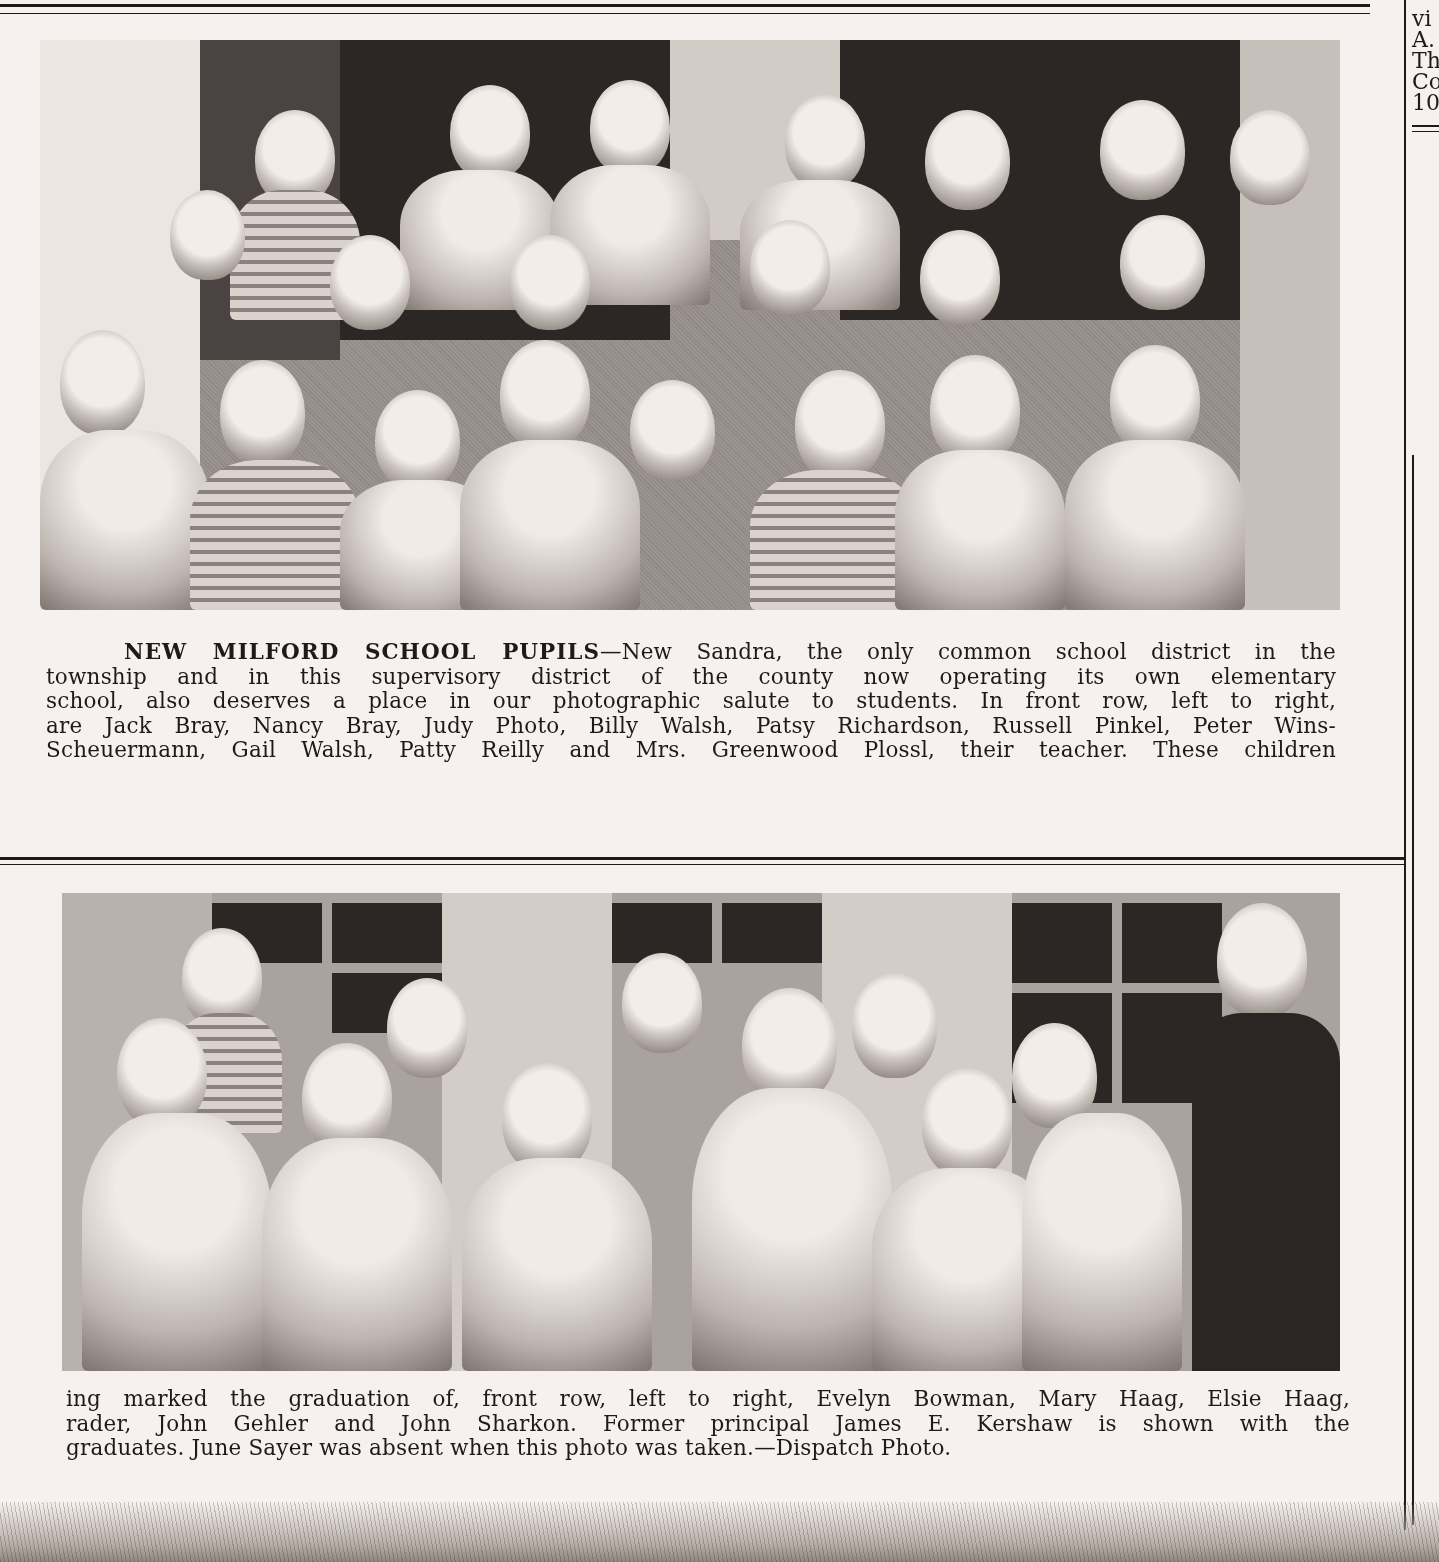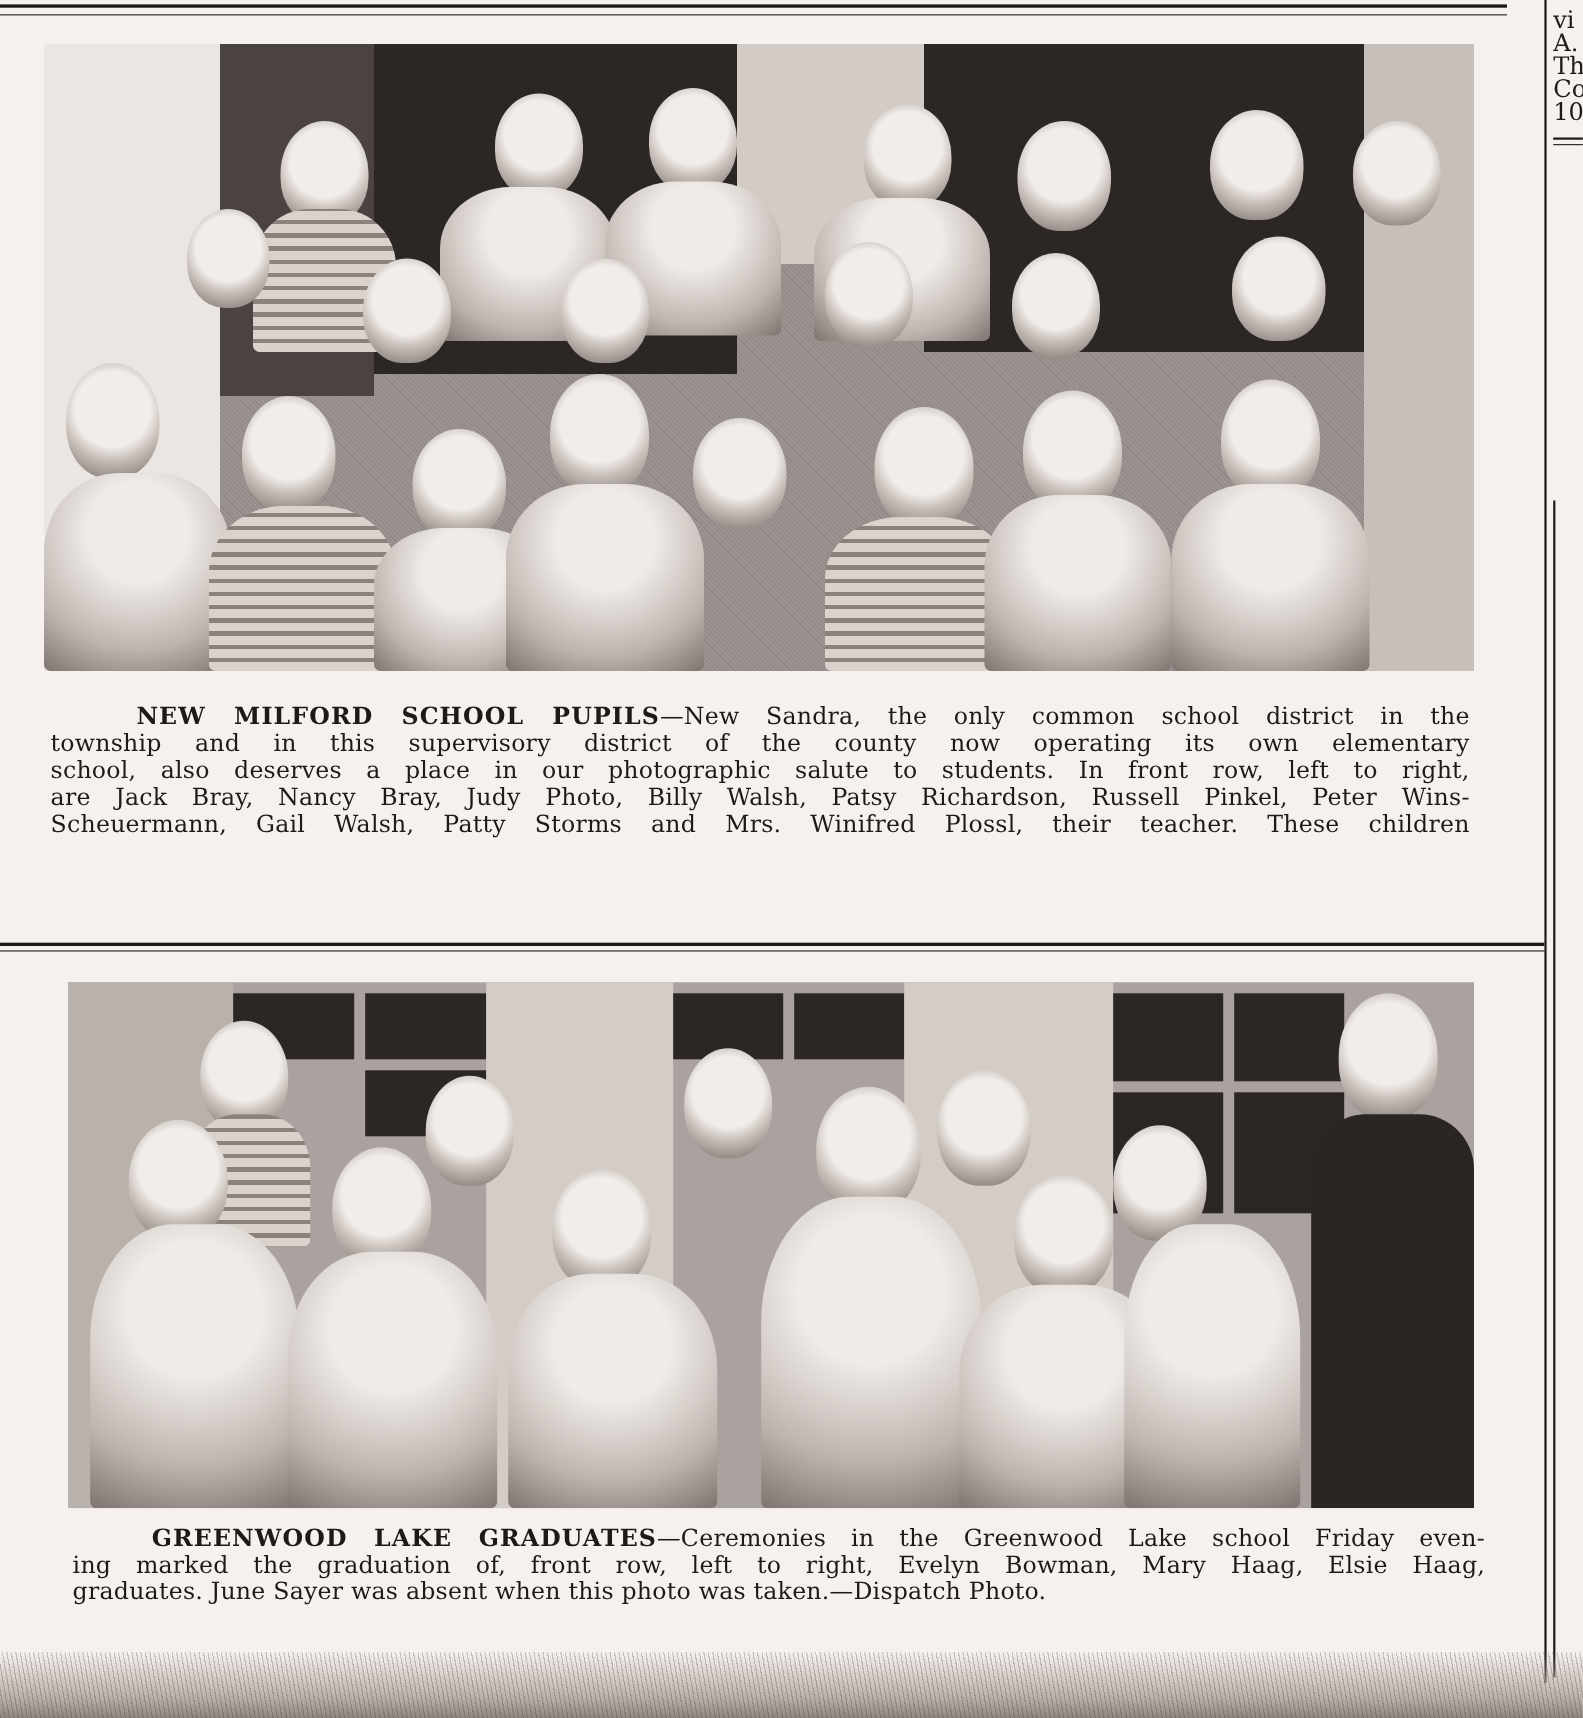--- a/index.html
+++ b/index.html
@@ -110,21 +110,21 @@
   <div class="bodyplain" style="left:1025px;top:400px;width:180px;height:170px;"></div>
 </div>
 
 <div class="caption" style="left:46px;top:640px;width:1290px;">
   <div style="text-indent:78px;text-align-last:justify;">
     <span class="head">NEW MILFORD SCHOOL PUPILS</span><span>—New Sandra, the only common school district in the</span>
   </div>
   <div style="text-align-last:justify;">township and in this supervisory district of the county now operating its own elementary</div>
   <div style="text-align-last:justify;">school, also deserves a place in our photographic salute to students. In front row, left to right,</div>
   <div style="text-align-last:justify;">are Jack Bray, Nancy Bray, Judy Photo, Billy Walsh, Patsy Richardson, Russell Pinkel, Peter Wins-</div>
-  <div style="text-align-last:justify;">Scheuermann, Gail Walsh, Patty Storms and Mrs. Winifred Plossl, their teacher. These children</div>
+  <div style="text-align-last:justify;">Scheuermann, Gail Walsh, Patty Reilly and Mrs. Greenwood Plossl, their teacher. These children</div>
 </div>
 
 <div class="rule" style="left:0;top:857px;width:1404px;height:3px;"></div>
 <div class="rule" style="left:0;top:864px;width:1404px;height:1px;"></div>
 
 <div class="photo" style="left:62px;top:893px;width:1278px;height:478px;background:#aaa29e;" title="Group photo of Greenwood Lake graduates standing in two rows with former principal">
   <div class="wall" style="left:0;top:0;width:150px;height:478px;background:#b9b1ac"></div>
   <div class="dark" style="left:150px;top:10px;width:110px;height:60px;"></div>
   <div class="dark" style="left:270px;top:10px;width:110px;height:60px;"></div>
   <div class="dark" style="left:270px;top:80px;width:110px;height:60px;"></div>
@@ -153,20 +153,18 @@
   <div class="kid" style="left:440px;top:170px;width:90px;height:110px;"></div>
   <div class="bodyplain" style="left:400px;top:265px;width:190px;height:213px;"></div>
   <div class="kid" style="left:680px;top:95px;width:95px;height:115px;"></div>
   <div class="bodyplain" style="left:630px;top:195px;width:200px;height:283px;"></div>
   <div class="kid" style="left:860px;top:175px;width:90px;height:110px;"></div>
   <div class="bodyplain" style="left:810px;top:275px;width:190px;height:203px;"></div>
   <div class="bodyplain" style="left:960px;top:220px;width:160px;height:258px;"></div>
 </div>
 
 <div class="caption" style="left:66px;top:1387px;width:1284px;">
-  <div style="text-indent:72px;text-align-last:justify;">
-    <span class="head">GREENWOOD LAKE GRADUATES</span><span>—Ceremonies in the Greenwood Lake school Friday even-</span>
-  </div>
   <div style="text-align-last:justify;">ing marked the graduation of, front row, left to right, Evelyn Bowman, Mary Haag, Elsie Haag,</div>
+  <div style="text-align-last:justify;">rader, John Gehler and John Sharkon. Former principal James E. Kershaw is shown with the</div>
   <div>graduates. June Sayer was absent when this photo was taken.—Dispatch Photo.</div>
 </div>
 
 <div class="bottom-noise"></div>
 
 </body></html>

